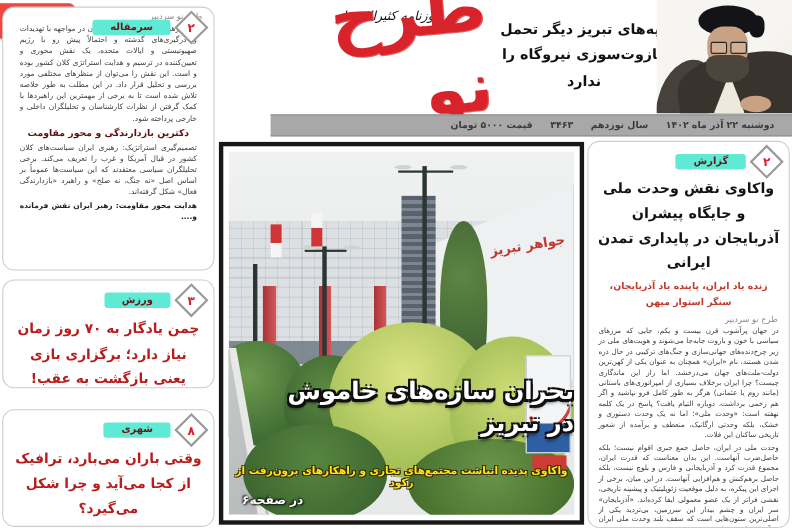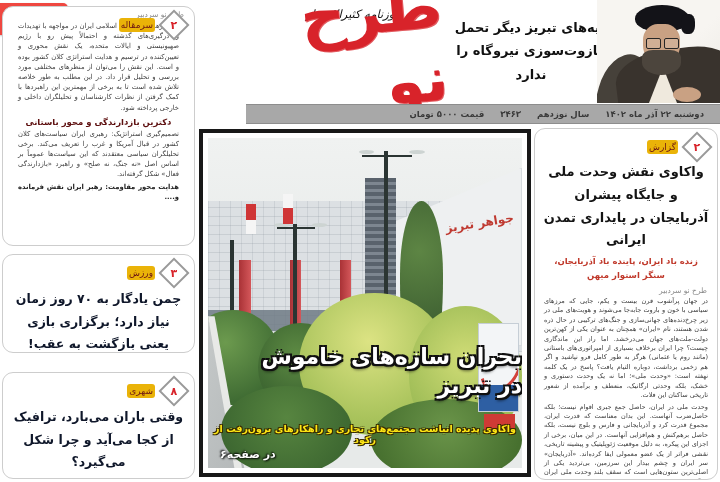--- a/index.html
+++ b/index.html
@@ -15,26 +15,26 @@
           background:#f8b9b6;border-radius:0 0 8px 8px;}
 
   
   .sec{position:absolute;border:1px solid #cdcdcd;border-radius:11px;background:#fff;
        overflow:hidden;box-sizing:border-box;}
   .sec-head{position:absolute;top:7px;right:9px;display:flex;flex-direction:row;
        align-items:center;gap:8px;direction:rtl;}
   .diamond{width:18px;height:18px;border:2px solid #9a9a9a;background:#fff;
        transform:rotate(45deg);display:flex;align-items:center;justify-content:center;flex:0 0 auto;}
   .diamond span{transform:rotate(-45deg);color:#d8232a;font-weight:bold;font-size:11px;line-height:1;}
-  .tab{background:#eab308;color:#6b1414;font-weight:normal;font-size:9px;
-       padding:2px 2px;border-radius:3px;white-space:nowrap;}
+  .tab{background:#5eead4;color:#6b1414;font-weight:bold;font-size:9px;
+       padding:2px 16px;border-radius:3px;white-space:nowrap;}
 
   .headline-red{margin:36px 8px 2px;color:#d8232a;font-weight:bold;font-size:13.5px;
        line-height:1.8;text-align:center;direction:rtl;}
-  .headline-blk{margin:36px 8px 2px;color:#0f172a;font-weight:bold;font-size:12.5px;
+  .headline-blk{margin:36px 8px 2px;color:#b91c1c;font-weight:bold;font-size:12.5px;
        line-height:1.8;text-align:center;direction:rtl;}
   .byline{font-size:7.5px;color:#8a8a8a;text-align:right;direction:rtl;margin:3px 10px 1px;}
   .bodytxt{font-size:6.8px;color:#3d3d3d;text-align:justify;direction:rtl;
        line-height:1.5;margin:2px 15px;}
   .subhead{font-size:8.5px;color:#5d0f0f;font-weight:bold;text-align:center;
        direction:rtl;margin:4px 0 2px;}
   .bodybold{font-weight:bold;color:#222;}
 
   
   .tagline{position:absolute;left:287px;top:7px;width:132px;text-align:center;
@@ -151,21 +151,21 @@
 
   <div class="sec" style="left:2px;top:6px;width:193px;height:240px;">
     <div class="sec-head">
       <div class="diamond">
         <span>۲</span>
       </div>
       <div class="tab">سرمقاله</div>
     </div>
     <div class="byline">طرح نو سردبیر</div>
     <div class="bodytxt">نقش رهبری جمهوری اسلامی ایران در مواجهه با تهدیدات و درگیری‌های گذشته و احتمالاً پیش رو با رژیم صهیونیستی و ایالات متحده، یک نقش محوری و تعیین‌کننده در ترسیم و هدایت استراتژی کلان کشور بوده و است. این نقش را می‌توان از منظرهای مختلفی مورد بررسی و تحلیل قرار داد. در این مطلب به طور خلاصه تلاش شده است تا به برخی از مهمترین این راهبردها با کمک گرفتن از نظرات کارشناسان و تحلیلگران داخلی و خارجی پرداخته شود.</div>
-    <div class="subhead">دکترین بازدارندگی و محور باستانی</div>
+    <div class="subhead">دکترین بازدارندگی و محور مقاومت</div>
     <div class="bodytxt">تصمیم‌گیری استراتژیک: رهبری ایران سیاست‌های کلان کشور در قبال آمریکا و غرب را تعریف می‌کند. برخی تحلیلگران سیاسی معتقدند که این سیاست‌ها عموماً بر اساس اصل «نه جنگ، نه صلح» و راهبرد «بازدارندگی فعال» شکل گرفته‌اند.</div>
     <div class="bodytxt bodybold">هدایت محور مقاومت: رهبر ایران نقش فرمانده و....</div>
   </div>
 
   <div class="sec" style="left:2px;top:254px;width:193px;height:99px;">
     <div class="sec-head">
       <div class="diamond">
         <span>۳</span>
       </div>
       <div class="tab">ورزش</div>

